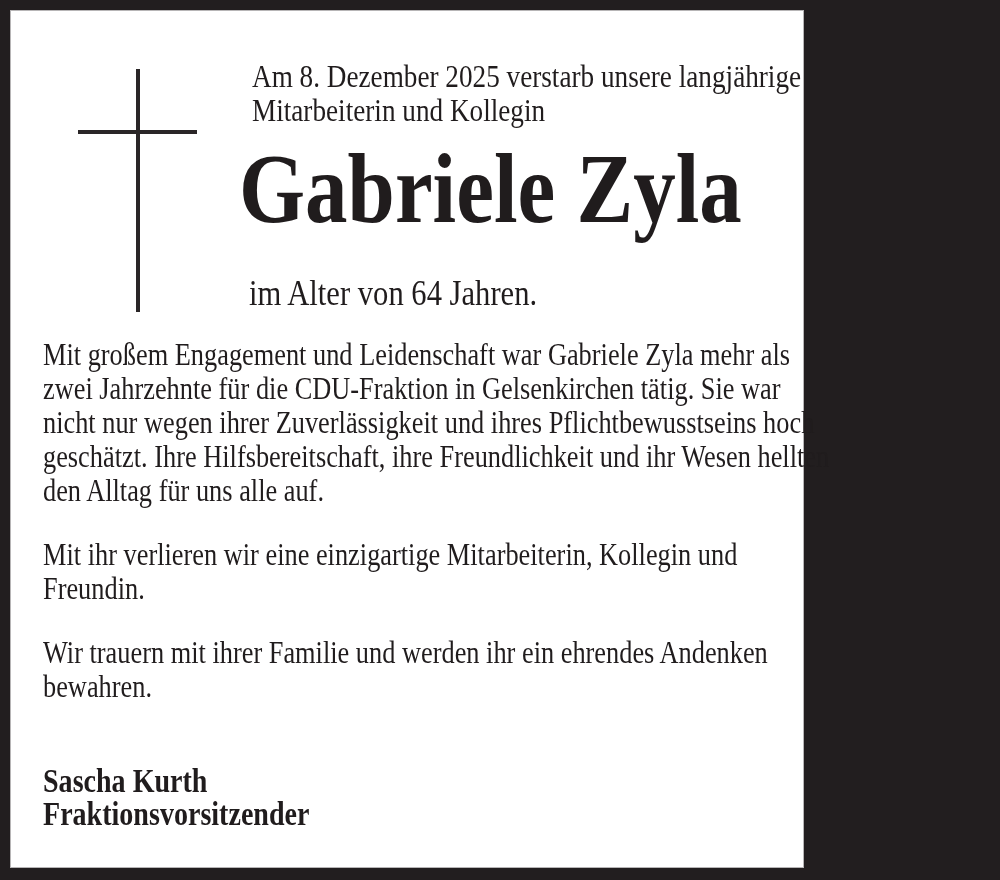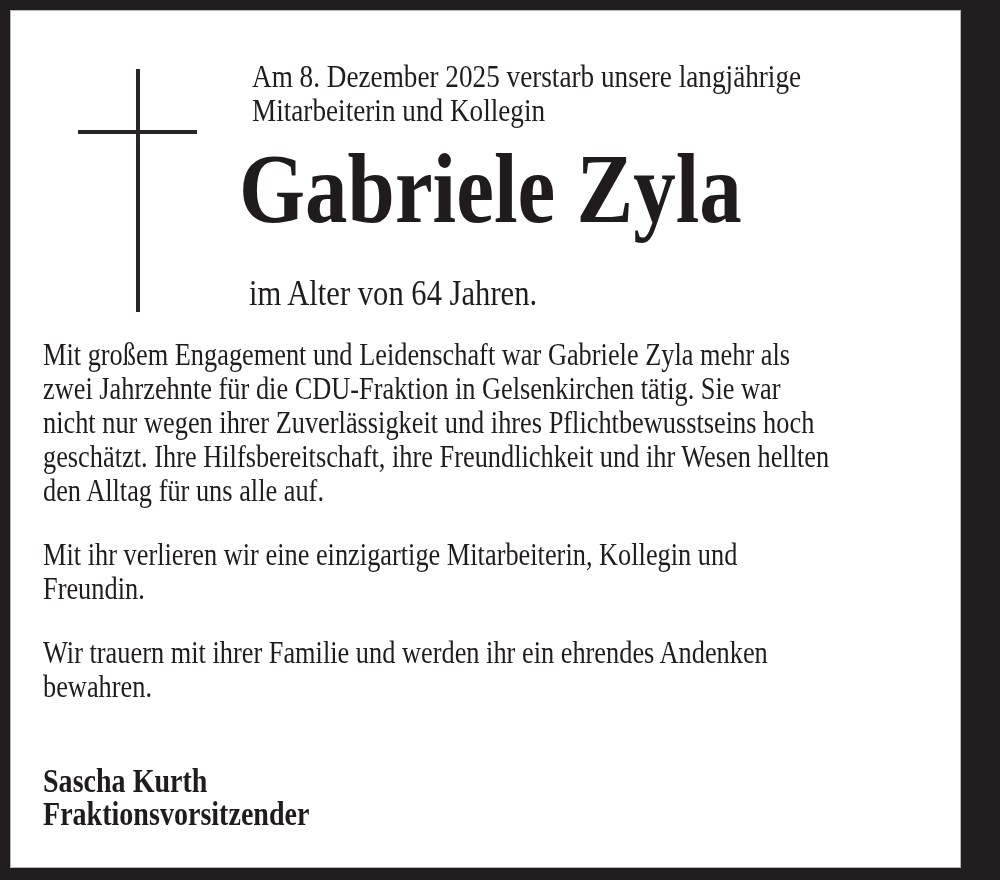--- a/index.html
+++ b/index.html
@@ -15,21 +15,21 @@
     width: 1000px;
     height: 880px;
     background: #221e1f;
     font-family: "Liberation Serif", "DejaVu Serif", serif;
     color: #201c1d;
   }
   .paper {
     position: absolute;
     left: 10px;
     top: 10px;
-    width: 951px;
+    width: 794px;
     height: 858px;
     background: #ffffff;
     box-shadow: inset 0 0 0 1px #b7b5b6;
   }
   
   .cross-v {
     position: absolute;
     left: 126px;
     top: 59px;
     width: 4px;

